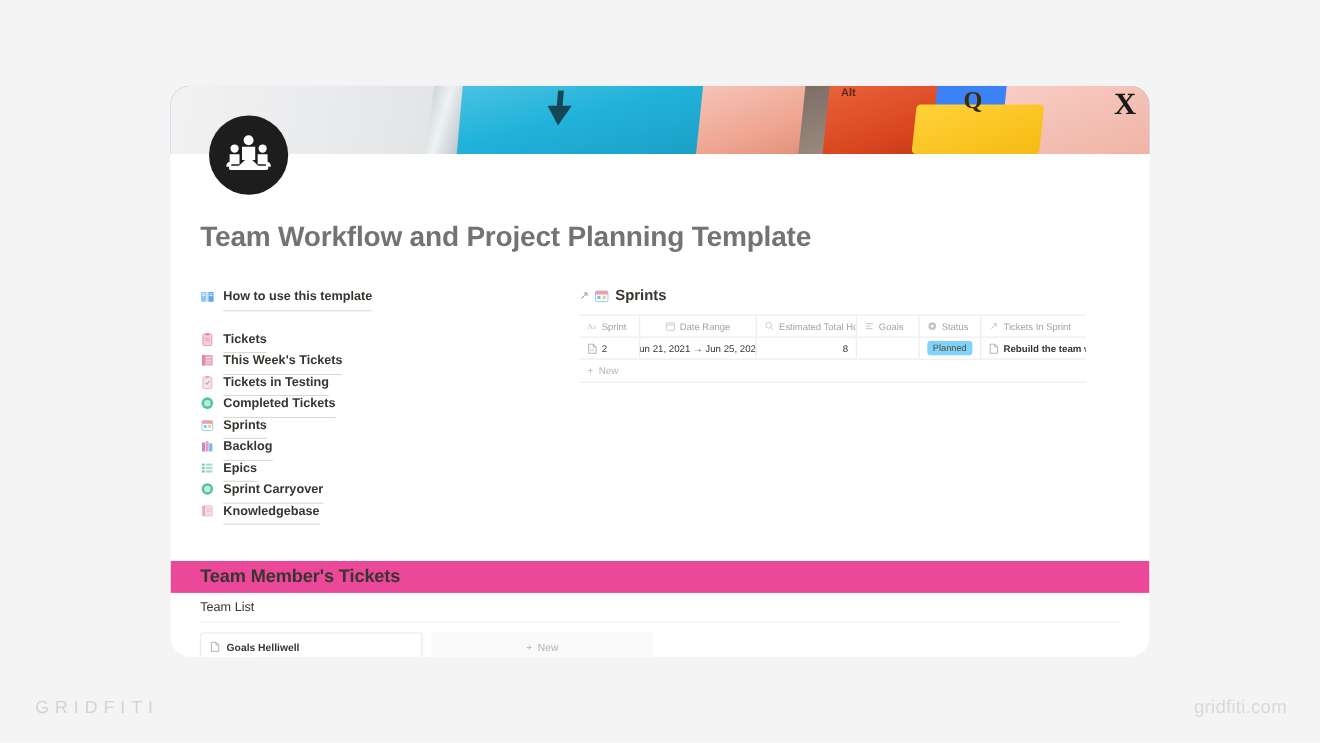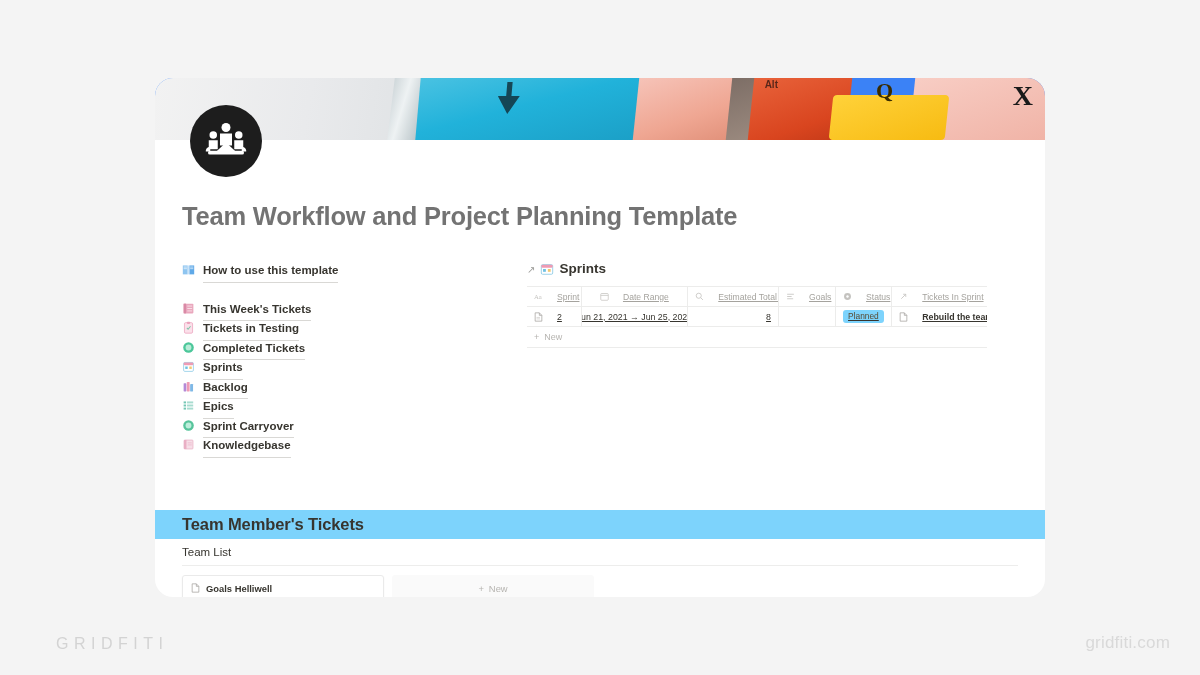--- a/index.html
+++ b/index.html
@@ -163,27 +163,26 @@
   .db-name {
     font-size: 13.5px; font-weight: 700; color: #37352f;
     border-bottom: 1px solid transparent;
   }
   .db-emoji { width: 14px; height: 14px; display: block; }
 
   .table { width: 460px; }
   .trow { display: flex; border-bottom: 1px solid #ececeb; }
   .trow.head { border-top: 1px solid #ececeb; }
   .tcell {
-    display: flex; align-items: center; gap: 14px;
+    display: flex; align-items: center; gap: 4px;
     padding: 0 7px;
     height: 19px;
     border-right: 1px solid #ececeb;
     overflow: hidden;
     white-space: nowrap;
-    text-decoration: underline;
   }
   .tcell:last-child { border-right: none; }
   .th { font-size: 8.6px; color: #a5a39e; }
   .td { font-size: 8.8px; color: #37352f; }
   .c-sprint { width: 62px; }
   .c-date   { width: 124px; justify-content: center; }
   .c-hours  { width: 105px; justify-content: flex-end; }
   .c-goals  { width: 65px; text-align: center; }
   .c-status { width: 64px; }
   .c-tick   { width: 110px; }
@@ -205,21 +204,21 @@
     font-size: 9px; color: #b6b4b0;
     border-bottom: 1px solid #ececeb;
   }
 
   
   .banner {
     position: absolute;
     left: 0; right: 0;
     top: 432px;
     height: 29px;
-    background: #7dd3fc;
+    background: #ec4899;
     display: flex; align-items: center;
     padding: 0 27px;
   }
   .banner-text {
     font-size: 16.5px; font-weight: 700; color: #37352f;
     letter-spacing: -0.1px;
   }
 
   .teamlist-wrap { position: absolute; left: 27px; right: 27px; top: 468px; }
   .teamlist-title {
@@ -245,21 +244,21 @@
     border-radius: 3px;
     display: flex; align-items: center; justify-content: center;
     gap: 5px;
     font-size: 9.4px; color: #b6b4b0;
   }
 
   
   .wm-left {
     position: absolute; left: 32px; bottom: 22px;
     font-size: 16px; letter-spacing: 5.5px;
-    color: #d3d3d3; font-weight: 400; margin-left: 24px;
+    color: #d3d3d3; font-weight: 400;
   }
   .wm-right {
     position: absolute; right: 30px; bottom: 22px;
     font-size: 17px; color: #d9d9d9; letter-spacing: .2px;
   }
 </style>
 </head>
 <body>
 
 <div class="card">
@@ -308,20 +307,28 @@
             <path d="M1 3h6v11H1z" fill="#8ec5f0"></path>
             <path d="M9 3h6v11H9z" fill="#5fa9e8"></path>
             <path d="M7 3h2v11H7z" fill="#c9e3f8"></path>
             <path d="M2 5h4M2 7h4M10 5h4M10 7h4" stroke="#ffffff" stroke-width=".8"></path>
           </svg>
           <span class="link-label">How to use this template</span>
         </div>
 
         <div class="link-spacer"></div>
 
+        <div class="link-row">
+          <svg class="lico" viewBox="0 0 16 16">
+            <rect x="3" y="2" width="10" height="13" rx="1.5" fill="#f6cfdd" stroke="#e08aa8" stroke-width=".9"></rect>
+            <rect x="6" y="1" width="4" height="2.6" rx="1" fill="#e08aa8"></rect>
+            <path d="M5.5 7h5M5.5 9.5h5" stroke="#e08aa8" stroke-width=".9"></path>
+          </svg>
+          <span class="link-label">Tickets</span>
+        </div>
 
         <div class="link-row">
           <svg class="lico" viewBox="0 0 16 16">
             <rect x="2" y="2" width="12" height="12" rx="1" fill="#e9a7bd"></rect>
             <rect x="2" y="2" width="3" height="12" fill="#d98aa6"></rect>
             <path d="M6.5 5h6M6.5 8h6M6.5 11h6" stroke="#fdf0f4" stroke-width=".9"></path>
           </svg>
           <span class="link-label">This Week's Tickets</span>
         </div>
 

